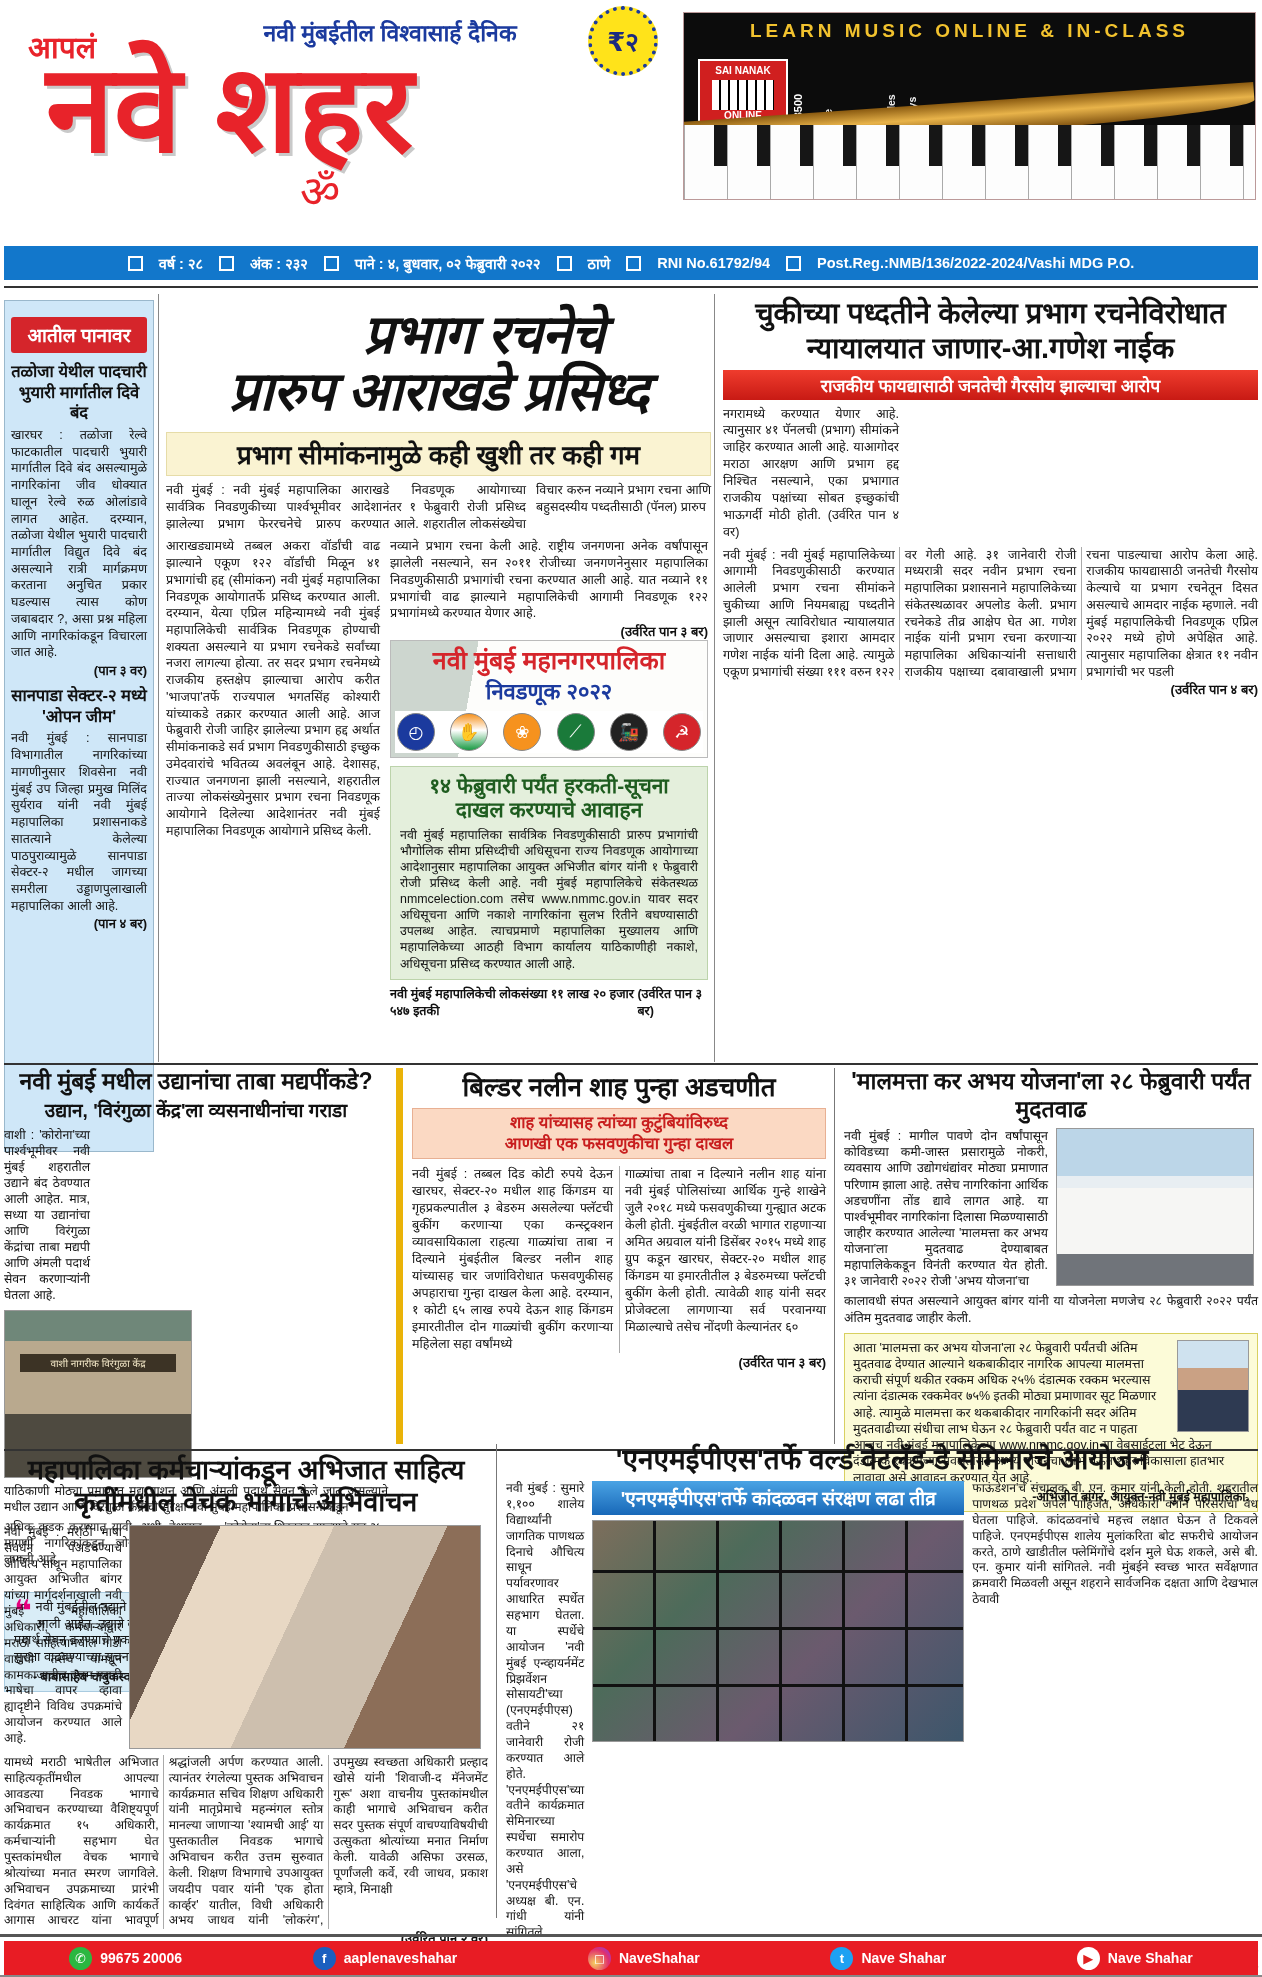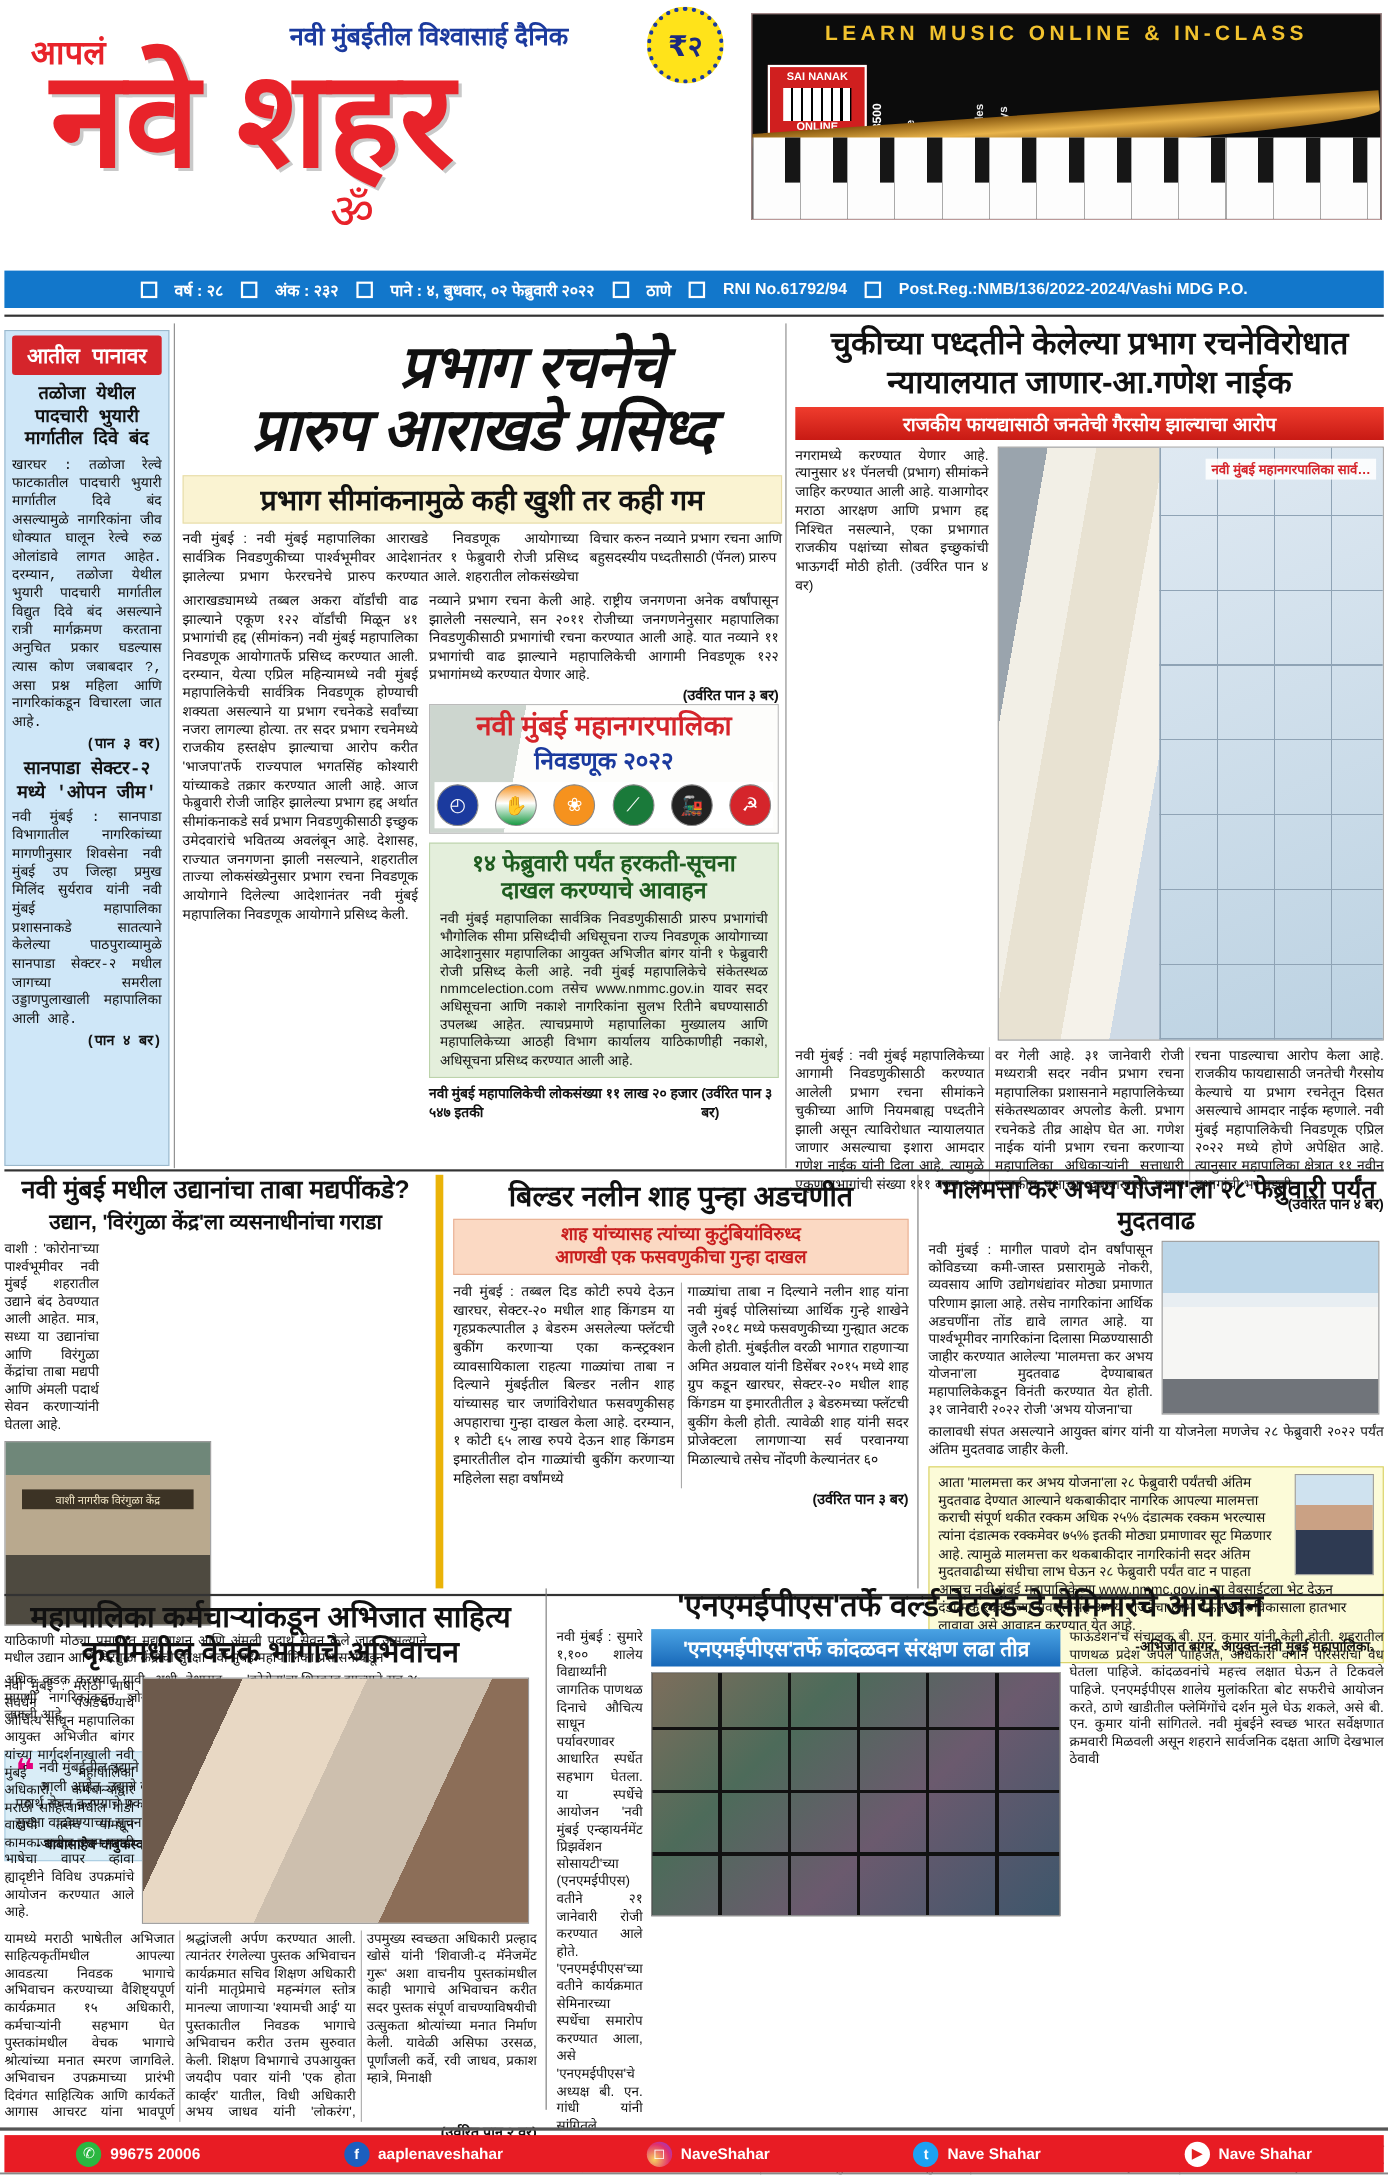--- a/index.html
+++ b/index.html
@@ -32,21 +32,21 @@
          repeating-linear-gradient(90deg,#aaa 0 1px,#fdfdfd 1px 43px);}
   .piano .blk{position:absolute;top:0;left:0;right:0;height:56%;background:
          repeating-linear-gradient(90deg,transparent 0 30px,#161616 30px 43px);}
   .gold{position:absolute;bottom:58px;left:0;right:0;height:46px;border-radius:0 0 100% 100%/0 0 90% 90%;
         background:linear-gradient(#8a5a10,#e8b34a 45%,#7a4c0c);transform:rotate(-4deg) scaleY(.7);}
   
   .infobar{position:absolute;top:246px;left:4px;right:4px;height:34px;background:#1277cb;color:#fff;
            display:flex;align-items:center;justify-content:center;gap:16px;font-weight:bold;font-size:14.5px;}
   .cb{width:11px;height:11px;border:2px solid #fff;display:inline-block;background:#1277cb;}
   
-  .sidebar{position:absolute;left:4px;top:300px;width:150px;height:760px;background:#cfe7f8;border:1px solid #9ab8cc;box-sizing:border-box;padding:4px 6px;font-family:Liberation Mono, monospace;}
+  .sidebar{position:absolute;left:4px;top:300px;width:150px;height:852px;background:#cfe7f8;border:1px solid #9ab8cc;box-sizing:border-box;padding:16px 6px;}
   .sb-head{background:#d5252b;color:#fff;font-weight:bold;text-align:center;font-size:19px;padding:5px 2px;border-radius:3px;margin-bottom:8px;}
   .sb-title{font-weight:bold;text-align:center;font-size:16.5px;line-height:1.25;margin:6px 0 4px;}
   .sb-body{font-size:12.6px;line-height:1.33;}
   .lead{position:absolute;left:158px;top:294px;width:553px;height:768px;border-left:1px solid #888;box-sizing:border-box;padding-left:7px;}
   .lead h1{margin:12px;font-size:54px;line-height:1.06;text-align:center;letter-spacing:-1px;font-style:italic;}
   .lead h1 .l1{display:block;padding-left:90px;}
   .lead h1 .l2{display:block;}
   .lead-sub{background:#faf3d2;border:1px solid #e6dca8;font-weight:bold;font-size:26px;text-align:center;padding:3px 0;margin:8px 0 6px;}
   .lead-intro{column-count:3;column-gap:10px;font-size:12.6px;line-height:1.32;margin-bottom:6px;}
   .lead-row{display:flex;gap:10px;}
@@ -229,24 +229,20 @@
         </div>
       </div>
     </div>
   </div>
 
   <div class="court">
     <h2>चुकीच्या पध्दतीने केलेल्या प्रभाग रचनेविरोधात न्यायालयात जाणार-आ.गणेश नाईक</h2>
     <div class="kicker">राजकीय फायद्यासाठी जनतेची गैरसोय झाल्याचा आरोप</div>
     <div class="court-row">
       <div class="court-side jc">नगरामध्ये करण्यात येणार आहे. त्यानुसार ४१ पॅनलची (प्रभाग) सीमांकने जाहिर करण्यात आली आहे. याआगोदर मराठा आरक्षण आणि प्रभाग हद्द निश्चित नसल्याने, एका प्रभागात राजकीय पक्षांच्या सोबत इच्छुकांची भाऊगर्दी मोठी होती. (उर्वरित पान ४ वर)</div>
-      <div class="photo ph-map">
-        <div class="grid"></div>
-        <div class="ph-ovl">नवी मुंबई महानगरपालिका सार्व…</div>
-      </div>
     </div>
     <div class="court-body jc">नवी मुंबई : नवी मुंबई महापालिकेच्या आगामी निवडणुकीसाठी करण्यात आलेली प्रभाग रचना सीमांकने चुकीच्या आणि नियमबाह्य पध्दतीने झाली असून त्याविरोधात न्यायालयात जाणार असल्याचा इशारा आमदार गणेश नाईक यांनी दिला आहे. त्यामुळे एकूण प्रभागांची संख्या १११ वरुन १२२ वर गेली आहे. ३१ जानेवारी रोजी मध्यरात्री सदर नवीन प्रभाग रचना महापालिका प्रशासनाने महापालिकेच्या संकेतस्थळावर अपलोड केली. प्रभाग रचनेकडे तीव्र आक्षेप घेत आ. गणेश नाईक यांनी प्रभाग रचना करणाऱ्या महापालिका अधिकाऱ्यांनी सत्ताधारी राजकीय पक्षाच्या दबावाखाली प्रभाग रचना पाडल्याचा आरोप केला आहे. राजकीय फायद्यासाठी जनतेची गैरसोय केल्याचे या प्रभाग रचनेतून दिसत असल्याचे आमदार नाईक म्हणाले. नवी मुंबई महापालिकेची निवडणूक एप्रिल २०२२ मध्ये होणे अपेक्षित आहे. त्यानुसार महापालिका क्षेत्रात ११ नवीन प्रभागांची भर पडली</div>
     <div class="jump">(उर्वरित पान ४ बर)</div>
   </div>
 
   <div class="hrule" style="top:1063px"></div>
 
   <div class="parks">
     <h2>नवी मुंबई मधील उद्यानांचा ताबा मद्यपींकडे?</h2>
     <div class="sh">उद्यान, 'विरंगुळा केंद्र'ला व्यसनाधीनांचा गराडा</div>

